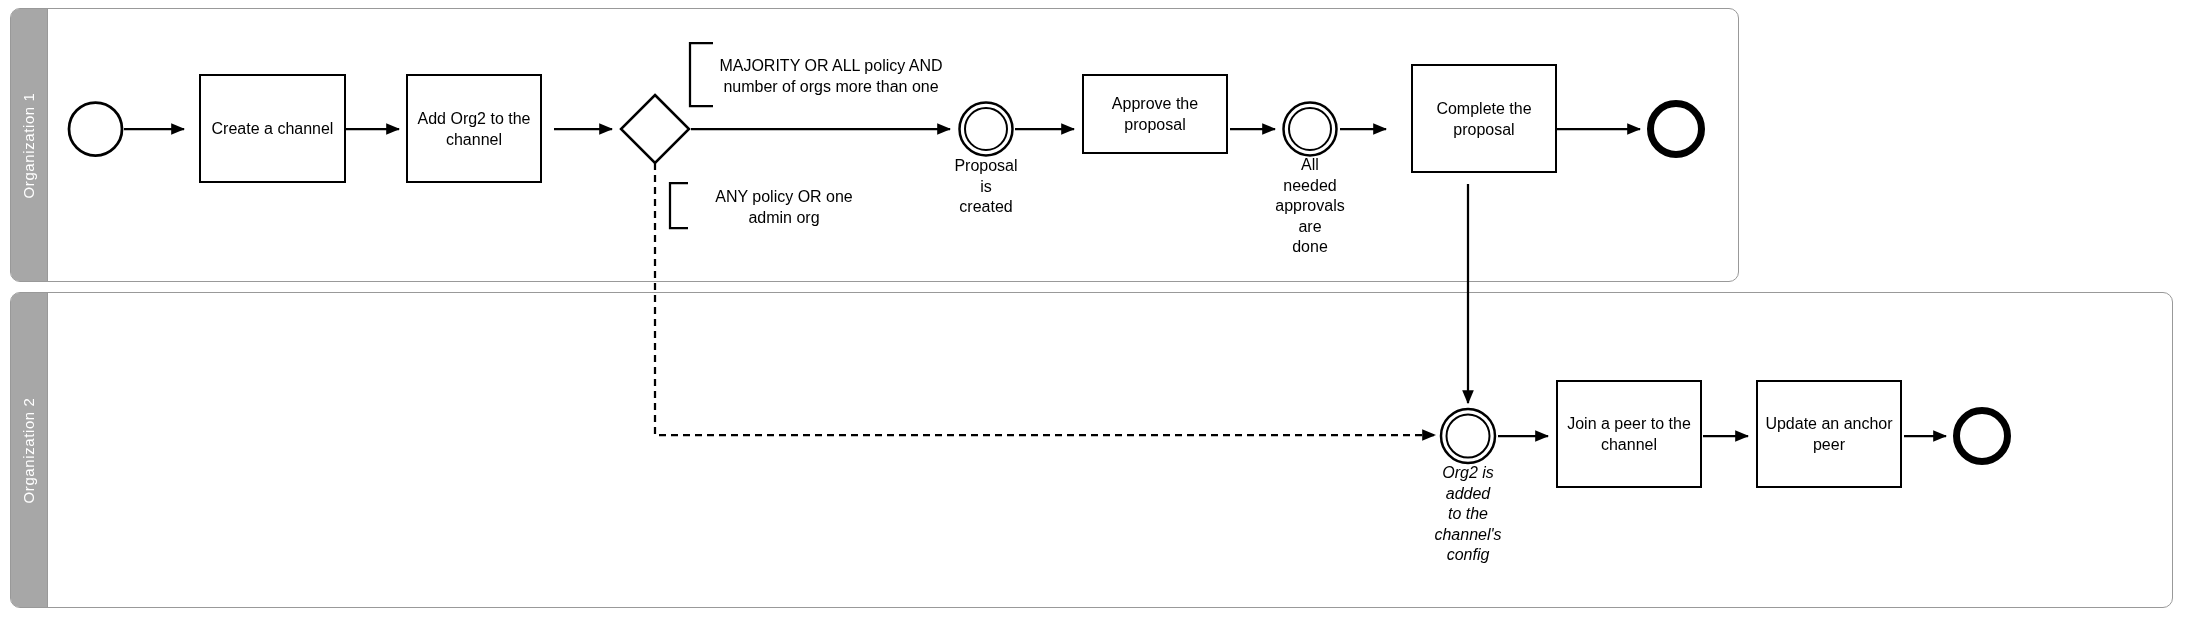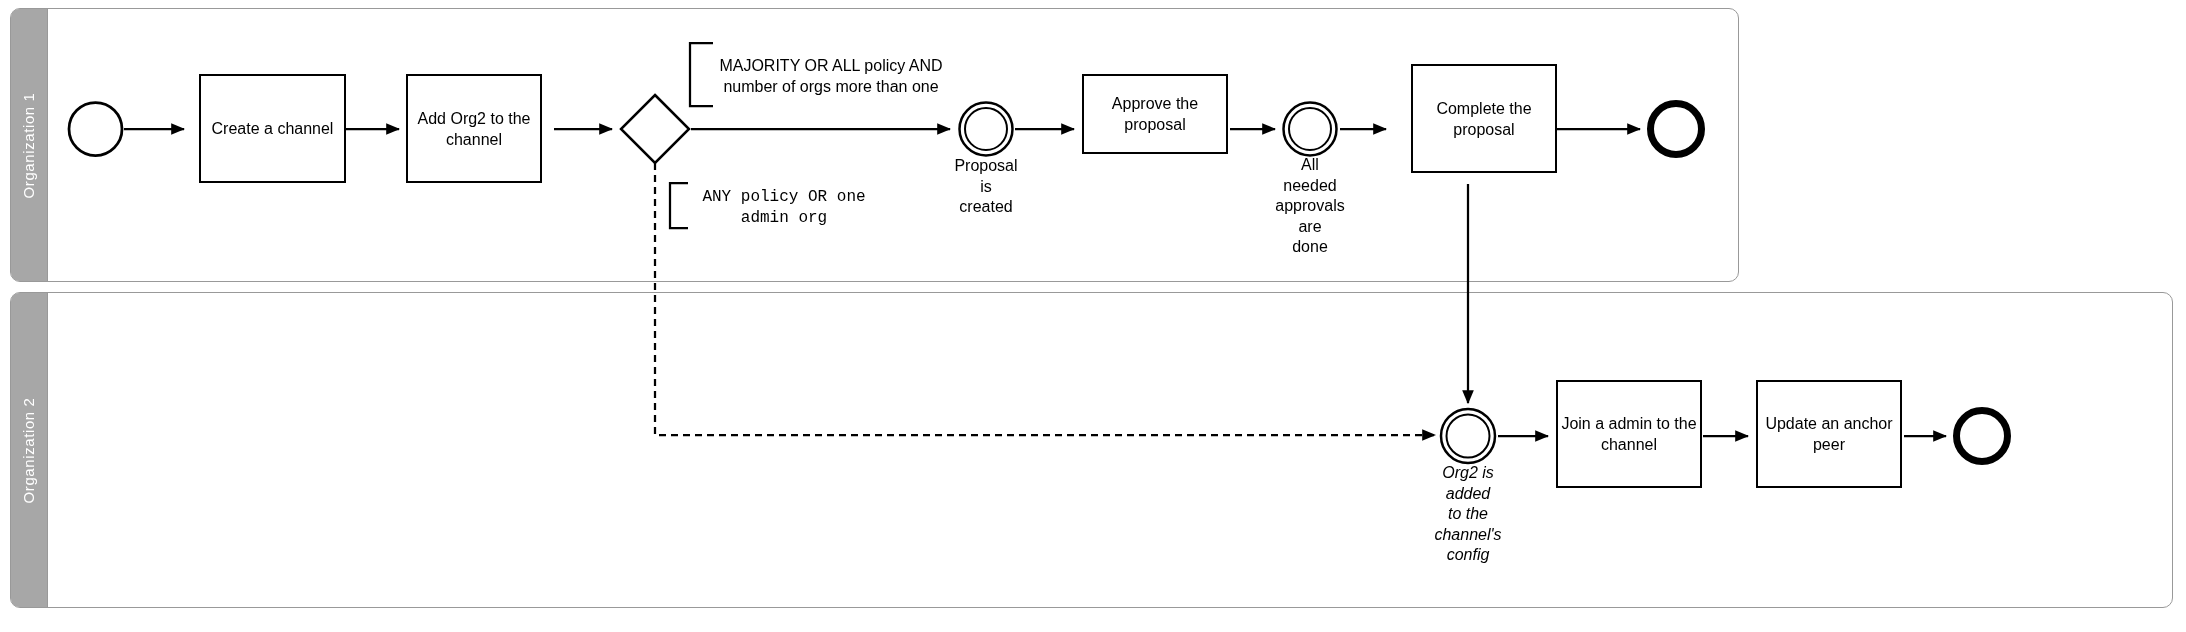--- a/index.html
+++ b/index.html
@@ -140,37 +140,37 @@
   </svg>
 
   <div class="task" style="left:199px; top:74px; width:147px; height:109px;">Create a channel</div>
   <div class="task" style="left:406px; top:74px; width:136px; height:109px;">Add Org2 to the
 channel</div>
   <div class="task" style="left:1082px; top:74px; width:146px; height:80px;">Approve the
 proposal</div>
   <div class="task" style="left:1394px; top:64px; width:146px; height:109px;margin-left:17px;">Complete the
 proposal</div>
 
-  <div class="task" style="left:1556px; top:380px; width:146px; height:108px;">Join a admin to the
+  <div class="task" style="left:1556px; top:380px; width:146px; height:108px;">Join a peer to the
 channel</div>
   <div class="task" style="left:1756px; top:380px; width:146px; height:108px;">Update an anchor
 peer</div>
 
   <div class="event-label" style="left:986px; top:156px; width:140px;">Proposal
 is
 created</div>
   <div class="event-label" style="left:1310px; top:155px; width:140px;">All
 needed
 approvals
 are
 done</div>
   <div class="event-label" style="left:1468px; top:463px; width:140px;font-style:italic;">Org2 is
 added
 to the
 channel's
 config</div>
 
   <div class="annotation" style="left:701px; top:56px; width:260px;">MAJORITY OR ALL policy AND
 number of orgs more than one</div>
-  <div class="annotation" style="left:684px; top:187px; width:200px;font-family:Liberation Mono, monospace;">ANY policy OR one
+  <div class="annotation" style="left:684px; top:187px; width:200px;">ANY policy OR one
 admin org</div>
 
 </div>
 
 </body></html>

